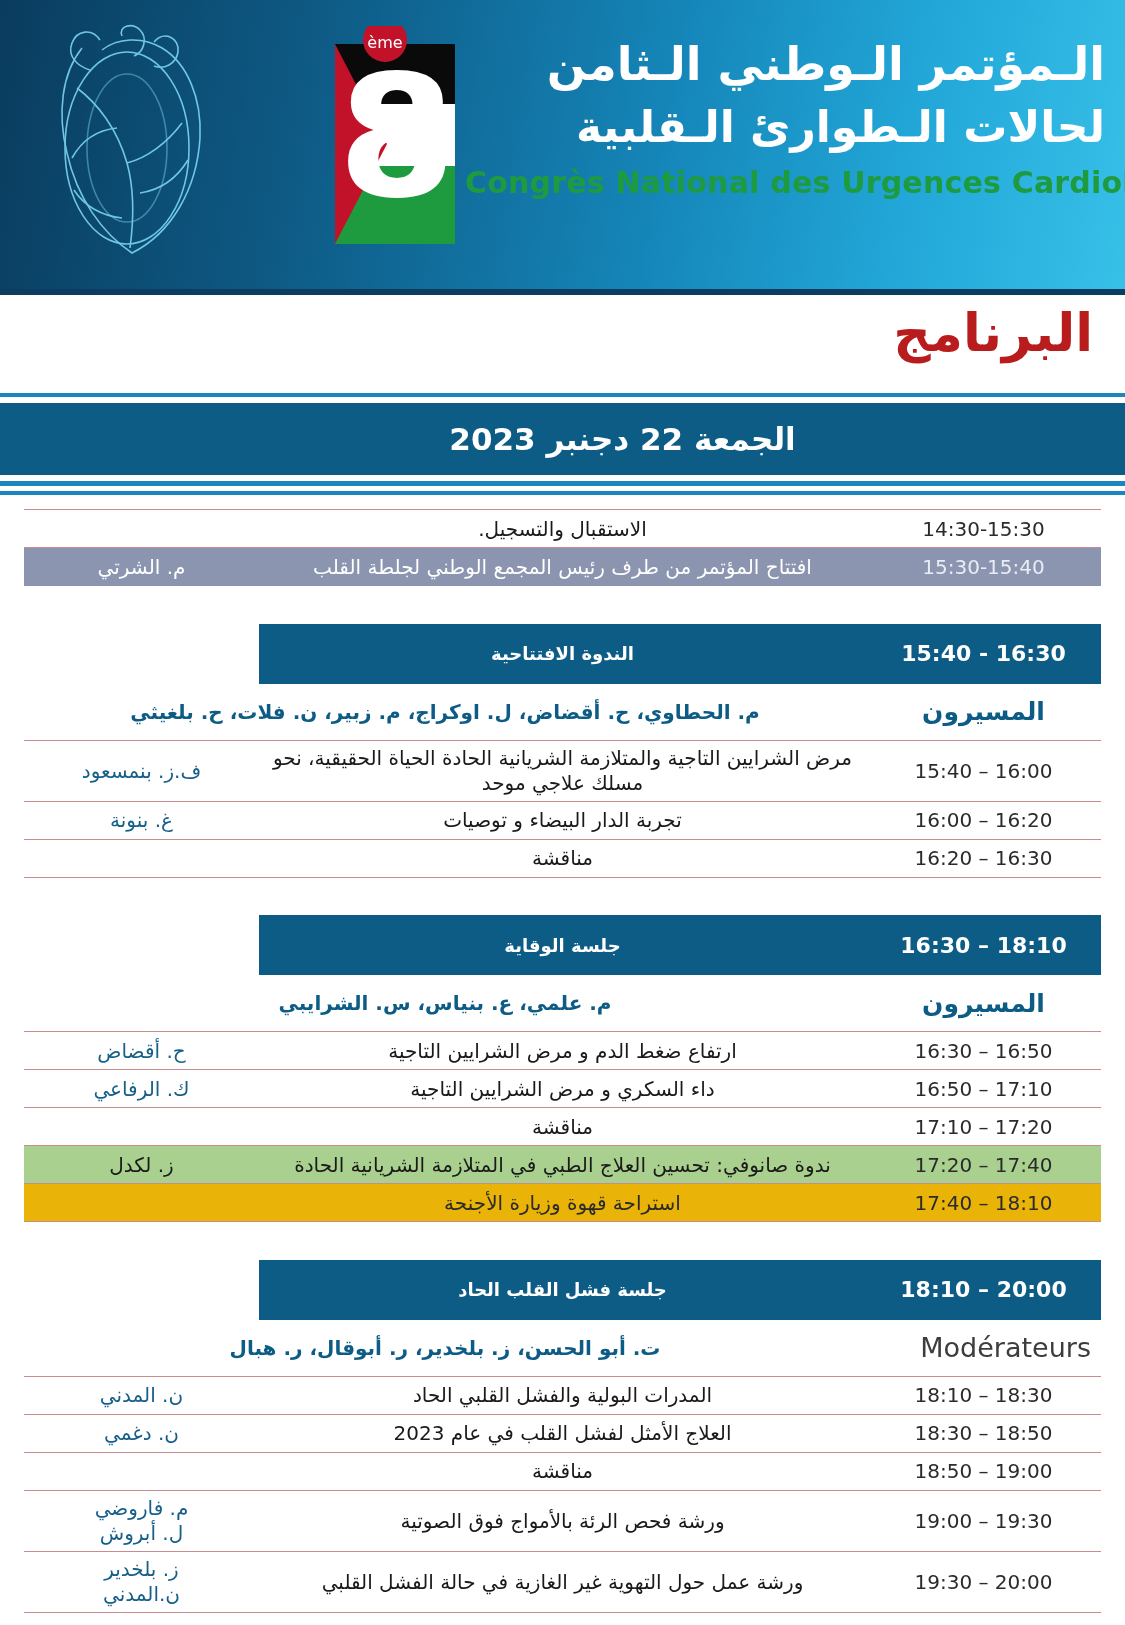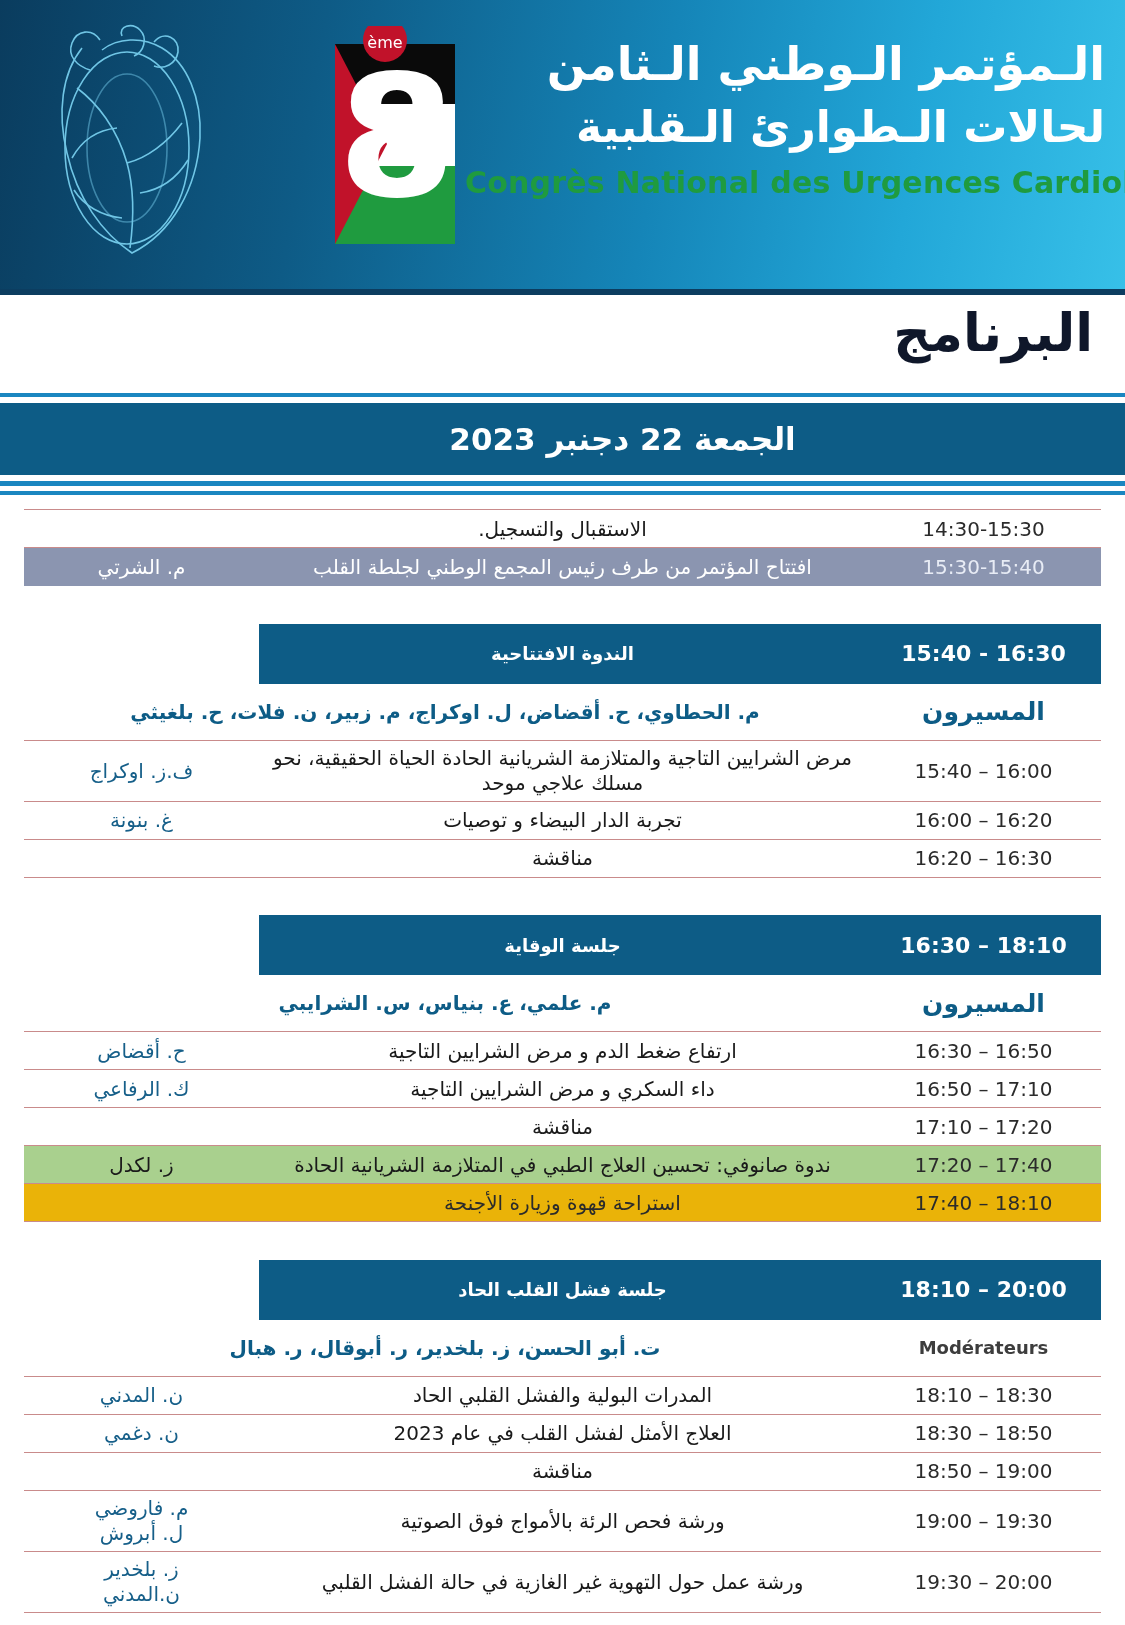--- a/index.html
+++ b/index.html
@@ -80,21 +80,21 @@
   .band{
     position:relative;
     height:98px;
     background:#ffffff;
   }
   .band .prog{
     position:absolute;
     right:32px;top:8px;
     font-size:52px;
     font-weight:bold;
-    color:#0f172a;
+    color:#b91c1c;
   }
   .ucar{
     position:absolute;
     left:52px;top:6px;
     width:180px;
     text-align:center;
     color:#c1122a;
   }
   .ucar .ar{
     font-size:19px;font-weight:bold;letter-spacing:1px;
@@ -192,21 +192,21 @@
   tr.modrow td{
     border-bottom:1px solid #c98b8b;
     border-top:none;
     background:#ffffff;
     height:46px;
   }
   tr.modrow td.time{
     color:#0d5c86;font-size:25px;font-weight:bold;text-align:center;
   }
   tr.modrow td.time.fr{
-    font-weight:bold;font-size:18px;color:#3d3d3d;
+    font-weight:normal;font-size:27px;color:#3d3d3d;text-align:right;
   }
   tr.modrow td.topic{
     color:#0d5c86;font-weight:bold;font-size:20px;
   }
 
   tr.greenrow td{
     background:#a9d08e;
     border-top:1px solid #c98b8b;
     border-bottom:1px solid #c98b8b;
   }
@@ -299,21 +299,21 @@
           <td class="topic">الندوة الافتتاحية</td>
           <td class="spk"></td>
         </tr>
         <tr class="modrow">
           <td class="time">المسيرون</td>
           <td class="topic" colspan="2">م. الحطاوي، ح. أقضاض، ل. اوكراج، م. زبير، ن. فلات، ح. بلغيثي</td>
         </tr>
         <tr class="line">
           <td class="time">15:40 – 16:00</td>
           <td class="topic two-line">مرض الشرايين التاجية والمتلازمة الشريانية الحادة الحياة الحقيقية، نحو مسلك علاجي موحد</td>
-          <td class="spk">ف.ز. اوكراج</td>
+          <td class="spk">ف.ز. بنمسعود</td>
         </tr>
         <tr class="line">
           <td class="time">16:00 – 16:20</td>
           <td class="topic">تجربة الدار البيضاء و توصيات</td>
           <td class="spk">غ. بنونة</td>
         </tr>
         <tr class="line">
           <td class="time">16:20 – 16:30</td>
           <td class="topic">مناقشة</td>
           <td class="spk"></td>

